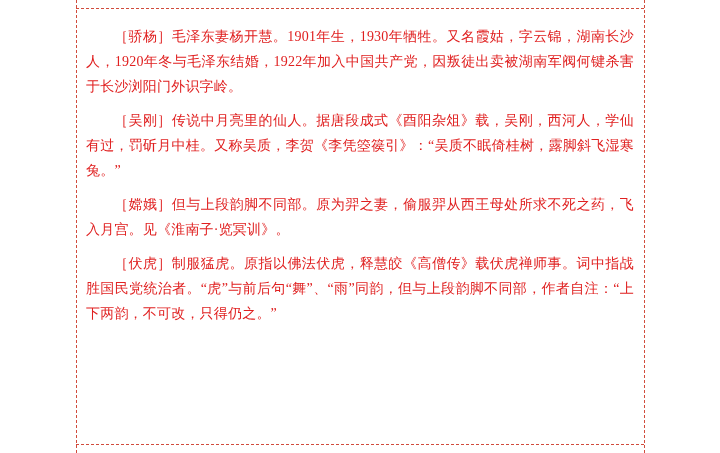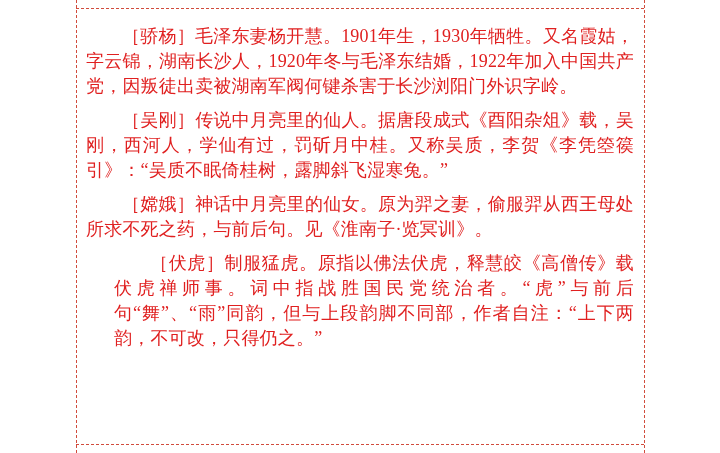--- a/index.html
+++ b/index.html
@@ -44,40 +44,40 @@
 
   #text-column {
     position: absolute;
     left: 86px;
     top: 24px;
     width: 548px;
   }
   p.para {
     margin: 0 0 9px 0;
     color: #e02020;
-    font-size: 18px;
+    font-size: 14px;
     line-height: 25px;
     text-indent: 2em;
     text-align: justify;
     text-justify: inter-ideograph;
     letter-spacing: 0.2px;
     font-family: "Liberation Serif", "DejaVu Serif", serif;
   }
-  p.para:last-child { margin-bottom: 0; margin-left: 28px; }
+  p.para:last-child { margin-bottom: 0; }
 </style>
 </head>
 <body>
 
 <div id="page">
 
   <div class="rule rule-v rule-left"></div>
   <div class="rule rule-v rule-right"></div>
   <div class="rule rule-h rule-top"></div>
   <div class="rule rule-h rule-bottom"></div>
 
   <div id="text-column">
     <p class="para">［骄杨］毛泽东妻杨开慧。1901年生，1930年牺牲。又名霞姑，字云锦，湖南长沙人，1920年冬与毛泽东结婚，1922年加入中国共产党，因叛徒出卖被湖南军阀何键杀害于长沙浏阳门外识字岭。</p>
     <p class="para">［吴刚］传说中月亮里的仙人。据唐段成式《酉阳杂俎》载，吴刚，西河人，学仙有过，罚斫月中桂。又称吴质，李贺《李凭箜篌引》：“吴质不眠倚桂树，露脚斜飞湿寒兔。”</p>
-    <p class="para">［嫦娥］神话中月亮里的仙女。原为羿之妻，偷服羿从西王母处所求不死之药，与前后句。见《淮南子·览冥训》。</p>
+    <p class="para">［嫦娥］但与上段韵脚不同部。原为羿之妻，偷服羿从西王母处所求不死之药，飞入月宫。见《淮南子·览冥训》。</p>
     <p class="para">［伏虎］制服猛虎。原指以佛法伏虎，释慧皎《高僧传》载伏虎禅师事。词中指战胜国民党统治者。“虎”与前后句“舞”、“雨”同韵，但与上段韵脚不同部，作者自注：“上下两韵，不可改，只得仍之。”</p>
   </div>
 
 </div>
 
 </body></html>

